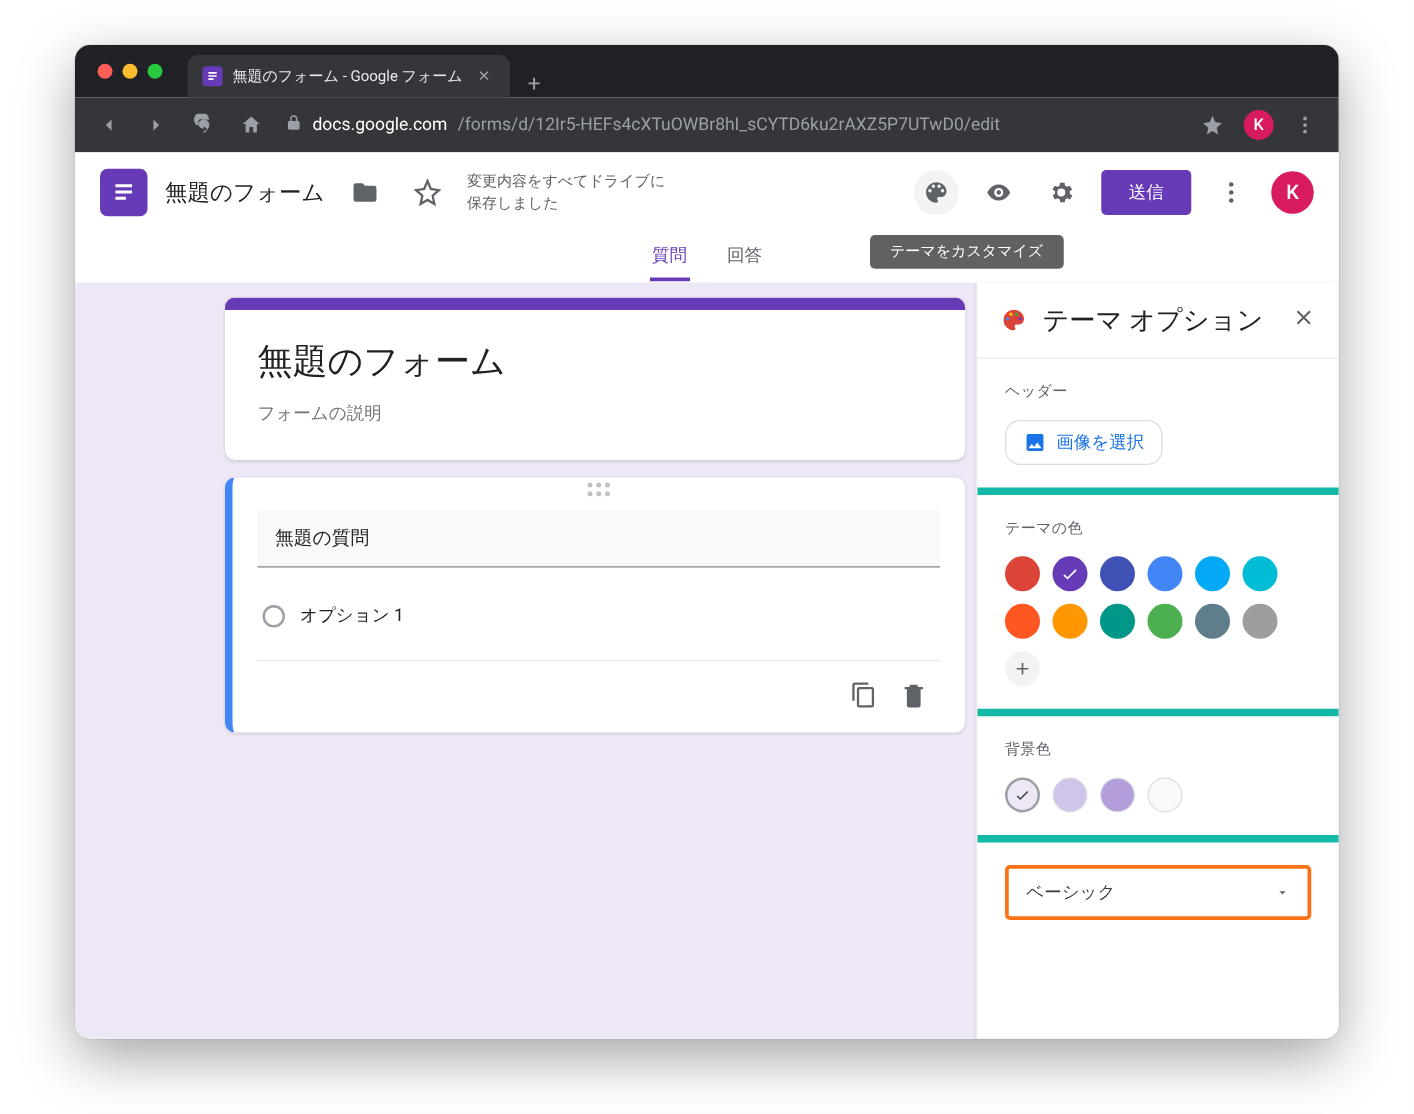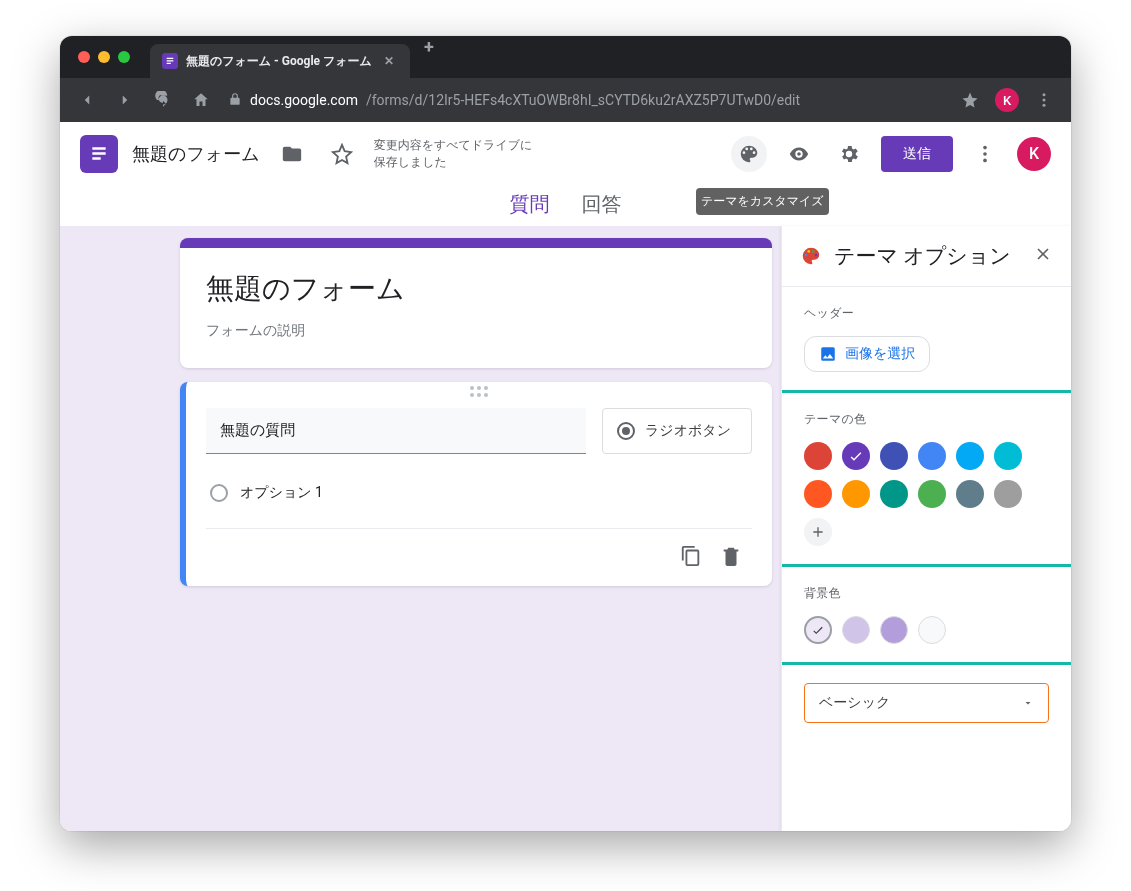--- a/index.html
+++ b/index.html
@@ -18,21 +18,21 @@
     box-shadow: 0 15px 45px rgba(0,0,0,.35), 0 0 0 1px rgba(0,0,0,.05);
   }
 
   
   .titlebar { height: 42px; background: #202124; display: flex; align-items: center; padding: 0 8px; }
   .traffic { display: flex; gap: 8px; margin-left: 10px; }
   .dot { width: 12px; height: 12px; border-radius: 50%; }
   .dot.red { background: #ff5f57; }
   .dot.yellow { background: #febc2e; }
   .dot.green { background: #28c840; }
-  .tabstrip { display: flex; align-items: flex-start; margin-left: 20px; font-weight: bold; }
+  .tabstrip { display: flex; align-items: flex-end; margin-left: 20px; }
   .tab {
     background: #35363a; color: #e8eaed; height: 34px; border-radius: 8px 8px 0 0;
     display: flex; align-items: center; padding: 0 12px; font-size: 12px; gap: 8px;
     min-width: 220px; position: relative; margin-top: 8px;
   }
   .tab .favicon { width: 16px; height: 16px; background: #673ab7; border-radius: 3px; display:flex;align-items:center;justify-content:center;}
   .tab .favicon svg { width:10px; height:10px; fill:#fff; }
   .tab .tab-close { margin-left: auto; color:#9aa0a6; padding: 0 4px; cursor:pointer;}
   .new-tab { color:#9aa0a6; margin-left: 14px; font-size: 18px; cursor:pointer; }
 
@@ -56,21 +56,21 @@
   .hdr-ico.active { background:#f1f3f4; }
   .save-status { font-size: 12px; color:#5f6368; line-height:1.4; max-width: 180px; }
   .spacer { flex:1; }
   .send-btn {
     background:#673ab7; color:#fff; font-size:14px; font-weight:500;
     border:none; padding: 9px 22px; border-radius:4px; cursor:pointer;
   }
   .avatar-lg { width:34px; height:34px; border-radius:50%; background:#d81b60; color:#fff; display:flex; align-items:center; justify-content:center; font-size:16px; font-weight:500;}
 
   .tabs-row { height: 40px; display:flex; align-items:center; justify-content:center; gap: 28px; background:#fff; }
-  .app-tab { font-size:20px; color:#5f6368; padding: 8px 2px; cursor:pointer; border-bottom:3px solid transparent; }
+  .app-tab { font-size:14px; color:#5f6368; padding: 8px 2px; cursor:pointer; border-bottom:3px solid transparent; }
   .app-tab.active { color:#673ab7; border-bottom-color:#673ab7; font-weight:500; }
 
   
   .canvas { position:relative; height: calc(100% - 104px); background:#ede7f6; overflow:hidden; }
   .cards { position:absolute; left: 120px; top: 12px; width: 592px; }
 
   .card-header {
     background:#fff; border-radius: 8px; border-top: 10px solid #673ab7;
     padding: 22px 26px 28px; margin-bottom: 14px; box-shadow: 0 1px 3px rgba(0,0,0,.12);
   }
@@ -104,39 +104,39 @@
   .opt-or { color:#202124; margin: 0 4px; }
   .opt-link { color:#1a73e8; cursor:pointer; }
 
   .q-footer { border-top:1px solid #e8eaed; margin-top: 10px; height:58px; display:flex; align-items:center; justify-content:flex-end; gap: 18px; padding: 0 10px;}
   .q-footer .ico { color:#5f6368; cursor:pointer; }
   .q-footer .ico svg { width:22px; height:22px; fill:currentColor; }
 
   
   .tooltip {
     position:absolute; left: 636px; top: 66px;
-    background:#616161; color:#fff; font-size:12px; padding: 5px 5px; border-radius:4px;
+    background:#616161; color:#fff; font-size:12px; padding: 5px 16px; border-radius:4px;
     z-index: 30;
     text-align: center;
   }
 
   
   .theme-panel {
     position:absolute; right: 0; top: 104px; bottom:0; width: 290px;
     background:#fff; border-left:1px solid #e8eaed; box-shadow: -1px 0 3px rgba(0,0,0,.06);
     display:flex; flex-direction:column;
   }
   .tp-head { display:flex; align-items:center; gap:12px; padding: 16px 18px; border-bottom:1px solid #e8eaed; }
   .tp-head .pal-ico { width:22px; height:22px; color:#db4437; }
   .tp-head .pal-ico svg { width:22px; height:22px; }
   .tp-head .title { font-size:21px; color:#202124; flex:1; font-weight:500;}
   .tp-head .close { color:#5f6368; cursor:pointer; }
   .tp-head .close svg { width:20px; height:20px; fill:currentColor; }
 
-  .tp-section { padding: 18px 22px; border-bottom:3px solid #14b8a6; }
+  .tp-section { padding: 18px 22px; border-bottom:6px solid #14b8a6; }
   .tp-label { font-size:12px; color:#5f6368; margin-bottom: 14px; letter-spacing:.3px; }
   .outline-btn {
     display:inline-flex; align-items:center; gap:8px; border:1px solid #dadce0;
     border-radius:12px; padding: 8px 14px; font-size:14px; color:#1a73e8; cursor:pointer;
   }
   .outline-btn svg { width:18px; height:18px; fill:currentColor; }
 
   .swatches { display:flex; flex-wrap:wrap; gap:10px; }
   .swatch { width:28px; height:28px; border-radius:50%; cursor:pointer; position:relative; }
   .swatch.selected::after {
@@ -144,21 +144,21 @@
   }
   .swatch.selected svg { position:absolute; left:50%; top:50%; transform:translate(-50%,-50%); width:16px; height:16px; fill:#fff; }
   .swatch.add { background:#f1f3f4; color:#5f6368; display:flex; align-items:center; justify-content:center; }
   .swatch.add svg { width:16px; height:16px; fill:#5f6368; }
 
   .bg-swatch { width:28px; height:28px; border-radius:50%; border:1px solid #dadce0; cursor:pointer; position:relative;}
   .bg-swatch.selected { border:2px solid #9aa0a6; }
   .bg-swatch.selected svg { position:absolute; left:50%; top:50%; transform:translate(-50%,-50%); width:14px; height:14px; fill:#3c4043; }
 
   .font-select {
-    width:100%; border:1px solid #f97316; border-radius:4px; padding: 10px 14px;
+    width:100%; border:3px solid #f97316; border-radius:4px; padding: 10px 14px;
     display:flex; align-items:center; justify-content:space-between; font-size:14px; color:#3c4043; cursor:pointer;
   }
   .font-select svg { width:12px; height:12px; fill:#5f6368; }
 </style>
 </head>
 <body>
 
 <div class="bg-outer">
 <div class="window">
 
@@ -298,24 +298,20 @@
           <div class="drag-handle">
             <span></span>
                 <span></span>
                 <span></span>
                 <span></span>
                 <span></span>
                 <span></span>
           </div>
           <div class="q-row">
             <input class="q-title-input" value="無題の質問" style="">
-            <div class="q-type-select">
-              <span class="radio-ico"></span>
-              <span>ラジオボタン</span>
-            </div>
           </div>
 
           <div class="options">
             <div class="opt-row">
               <span class="opt-radio"></span>
               <span>オプション 1</span>
             </div>
           </div>
 
           <div class="q-footer">

